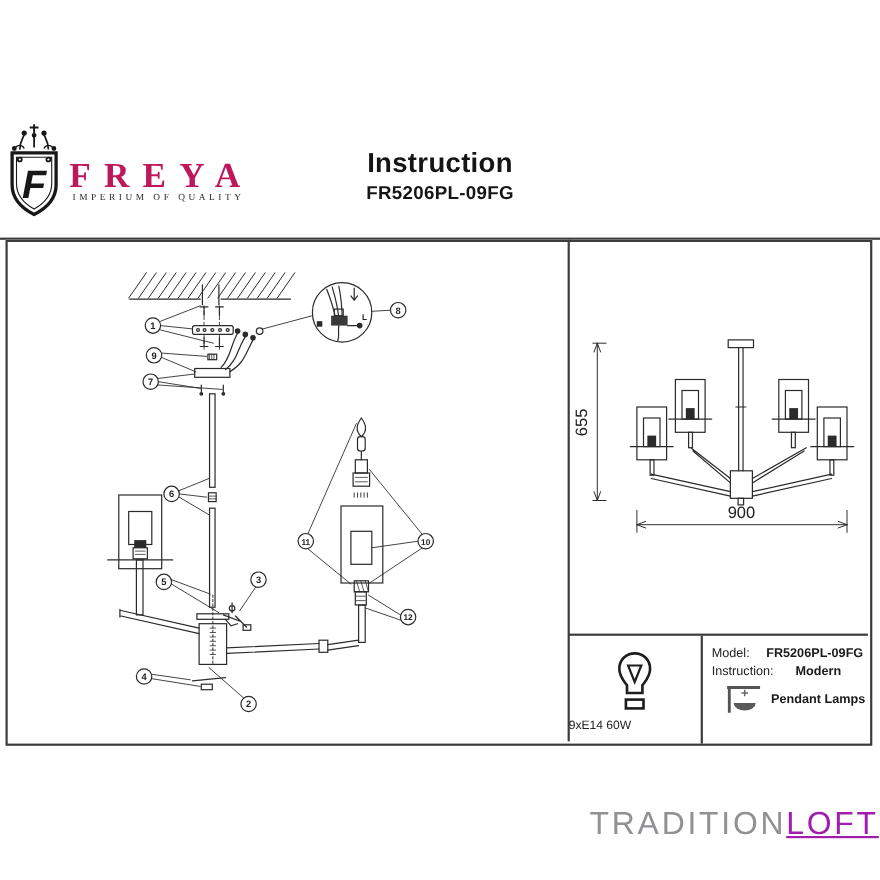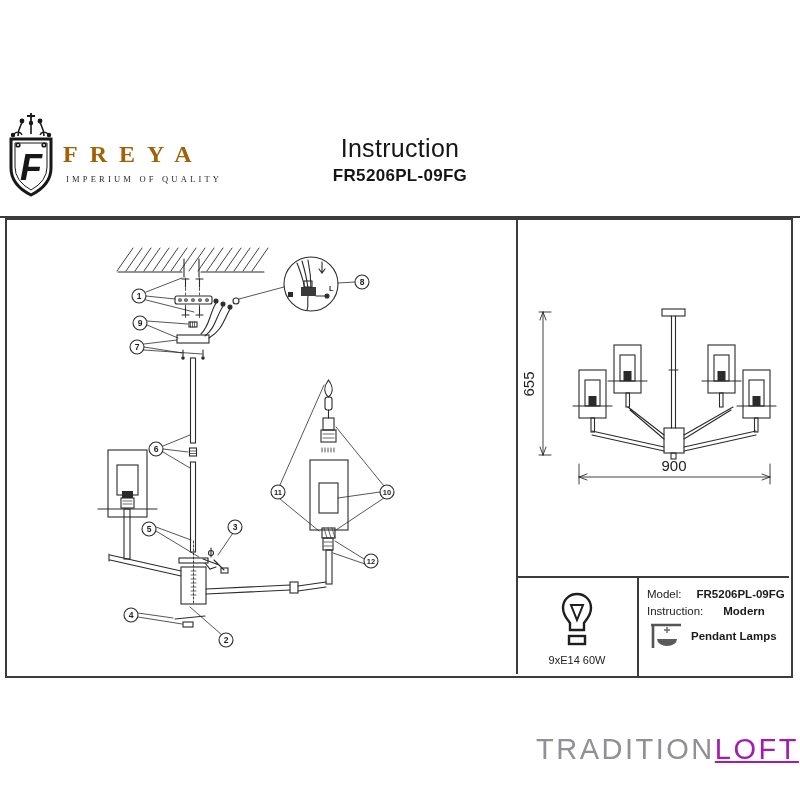--- a/index.html
+++ b/index.html
@@ -1,41 +1,41 @@
 <!DOCTYPE html>
 <html><head>
 <meta charset="utf-8">
 <style>
   html,body{margin:0;padding:0;background:#ffffff;}
   #page{position:relative;width:800px;height:800px;background:#fff;overflow:hidden;
         font-family:"Liberation Sans",sans-serif;color:#1e1e1e;}
   .abs{position:absolute;}
   
   #brand-text{left:63px;top:141px;font-family:"Liberation Serif",serif;font-weight:bold;
-              font-size:24px;letter-spacing:12px;color:#a16207;}
+              font-size:32px;letter-spacing:12px;color:#be185d;}
   #brand-tagline{left:66px;top:174px;font-family:"Liberation Serif",serif;font-size:8.5px;
               letter-spacing:3.2px;color:#2a2a2a;}
   #title-block{left:290px;top:134px;width:220px;text-align:center;}
-  #doc-title{font-size:25px;font-weight:400;color:#151515;letter-spacing:0.3px;}
+  #doc-title{font-size:25px;font-weight:700;color:#151515;letter-spacing:0.3px;}
   #doc-model{font-size:17px;font-weight:bold;color:#151515;margin-top:3px;letter-spacing:0.3px;}
   
   #header-rule{left:0;top:216px;width:800px;height:2px;background:#3c3c3c;}
   #main-box{left:5px;top:218px;width:784px;height:456px;border:2px solid #3c3c3c;background:#fff;}
   #panel-divider{left:516px;top:218px;width:2px;height:456px;background:#3c3c3c;}
   
   #spec-table{left:517px;top:576px;width:272px;height:98px;border-top:2px solid #3c3c3c;}
   #spec-divider{left:0;top:0;width:2px;height:98px;background:#3c3c3c;left:120px;position:absolute;}
-  #bulb-cell{position:absolute;left:0;top:0;width:120px;height:98px;text-align:center;}
+  #bulb-cell{position:absolute;left:0;top:0;width:120px;height:98px;}
   #bulb-label{position:absolute;left:0;top:76px;width:120px;font-size:11px;color:#222;}
   #model-row{position:absolute;left:10px;top:10px;font-size:11.5px;color:#222;}
   #collection-row{position:absolute;left:10px;top:27px;font-size:11.5px;color:#222;}
   .spec-val{font-weight:bold;color:#1a1a1a;}
   #model-row .spec-val{margin-left:15px;}
   #collection-row .spec-val{margin-left:20px;}
-  #category-row{position:absolute;left:13px;top:44px;font-size:11.5px;color:#1a1a1a;
+  #category-row{position:absolute;left:23px;top:44px;font-size:11.5px;color:#1a1a1a;
                 display:flex;align-items:center;gap:9px;font-weight:bold;}
   
   #watermark{left:536px;top:733px;font-size:29px;letter-spacing:2.5px;font-weight:200;}
   #wm-imperium{color:#909095;}
   #wm-loft{color:#f2a3a6;}
   svg text{font-family:"Liberation Sans",sans-serif;}
 </style>
 </head>
 <body>
 

